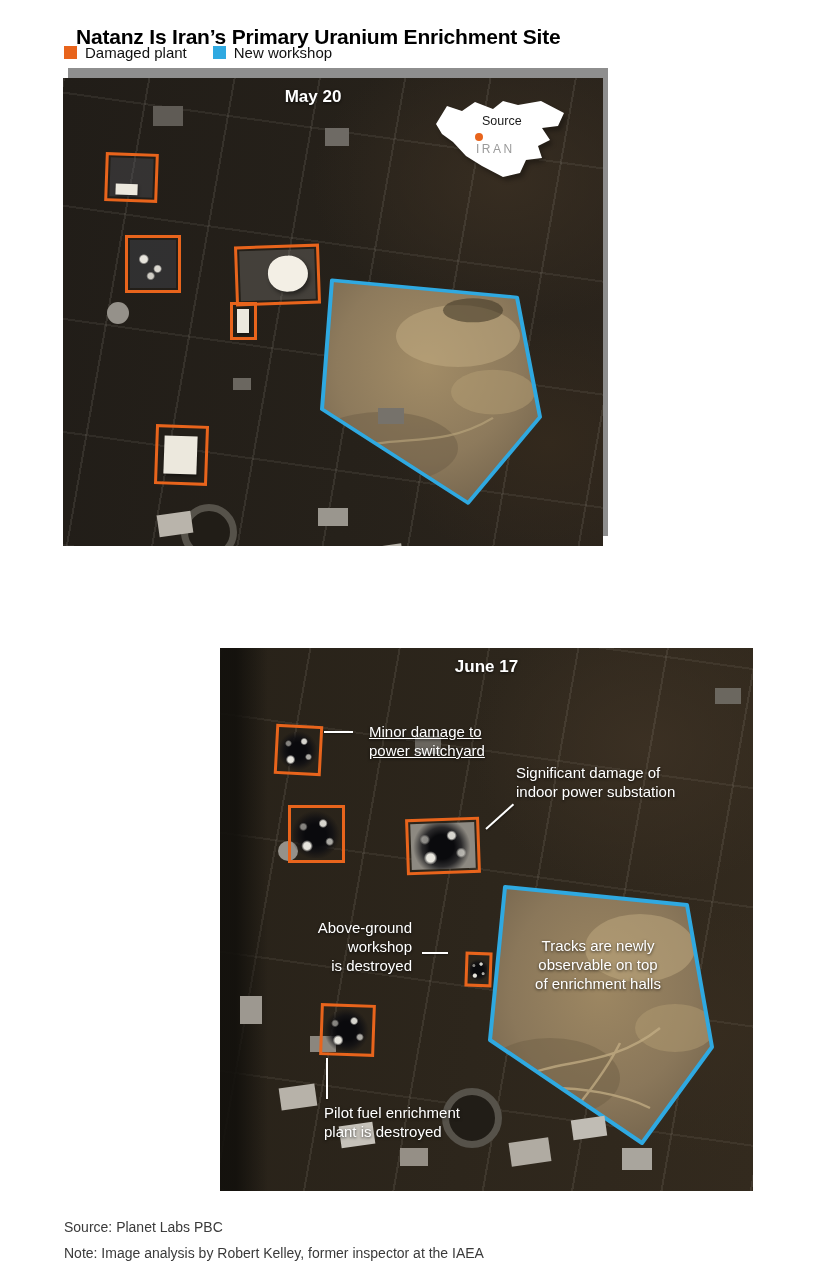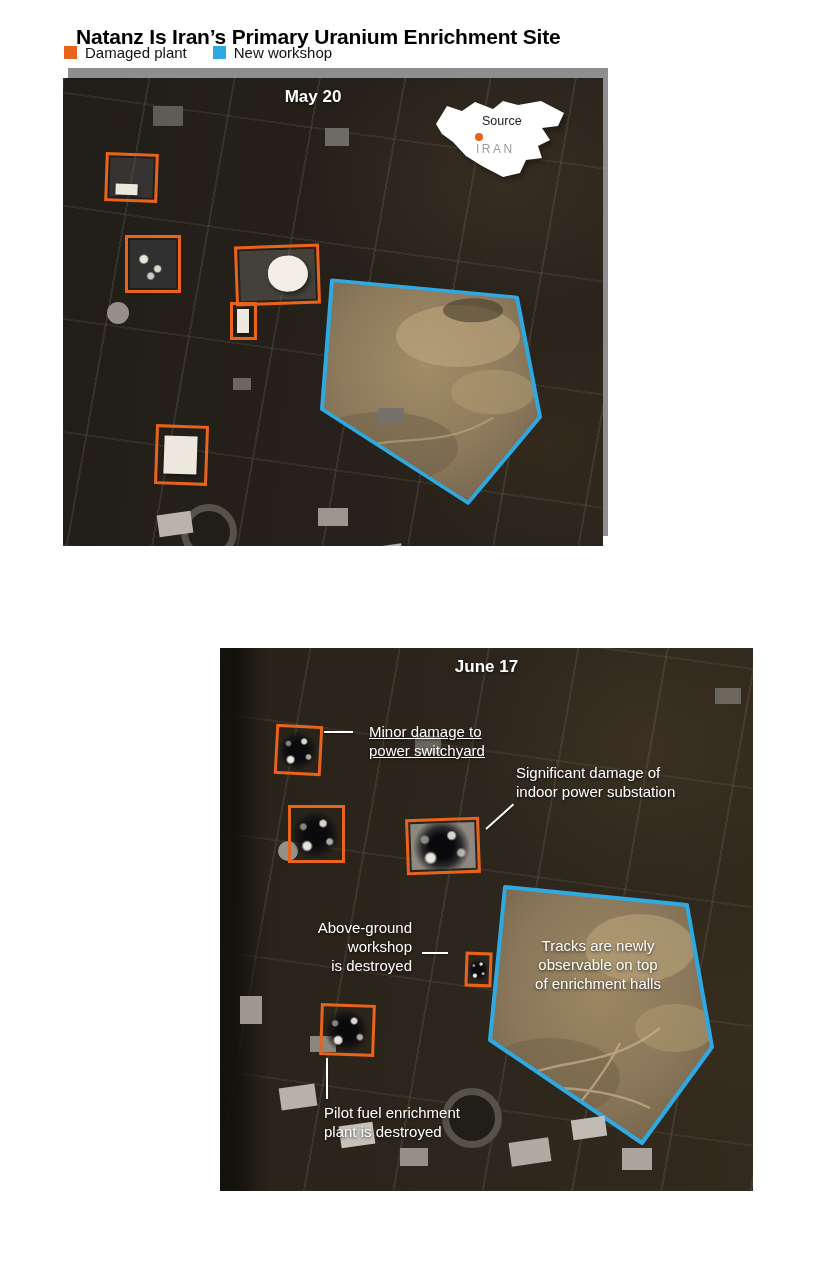--- a/index.html
+++ b/index.html
@@ -234,14 +234,18 @@
 
     <div class="ann" style="left:104px;top:455px;width:170px;">Pilot fuel enrichment
 plant is destroyed</div>
 
     <div class="ann" style="left:298px;top:288px;width:160px;text-align:center;">Tracks are newly
 observable on top
 of enrichment halls</div>
     <div class="leader" style="left:106px;top:410px;width:2px;height:41px;"></div>
   </figure>
 
+  <div class="footer">
+    <div>Source: Planet Labs PBC</div>
+    <div>Note: Image analysis by Robert Kelley, former inspector at the IAEA</div>
+  </div>
 
 </div>
 
 </body></html>

